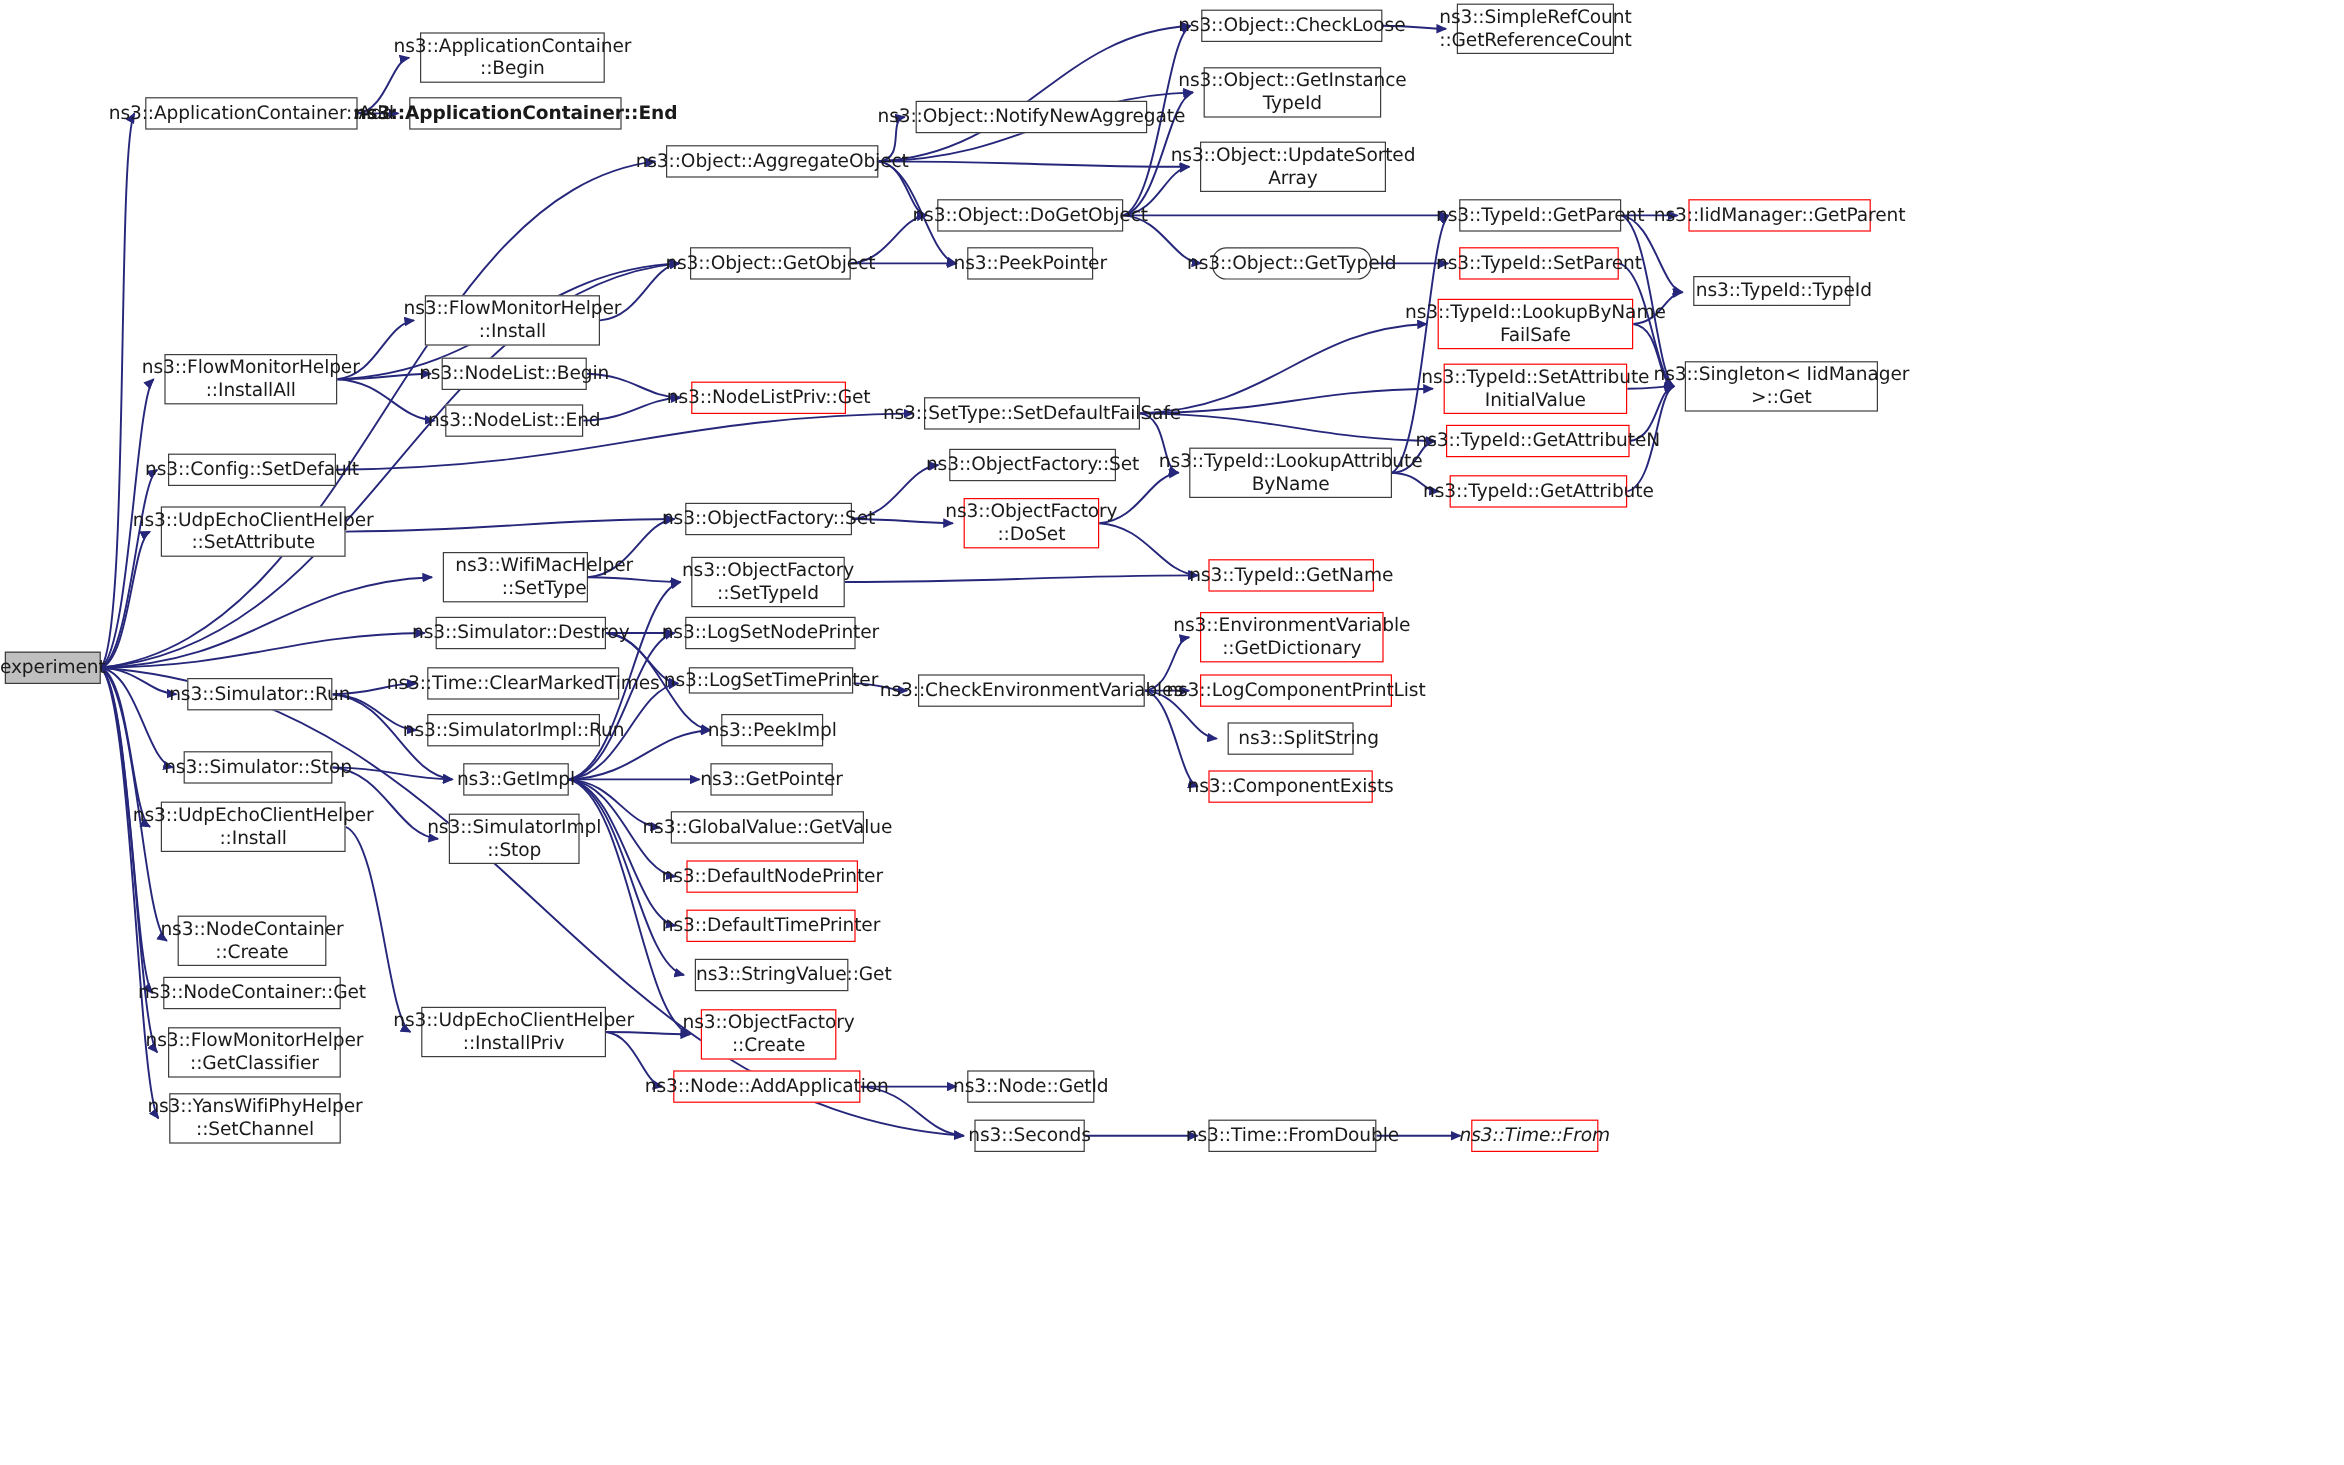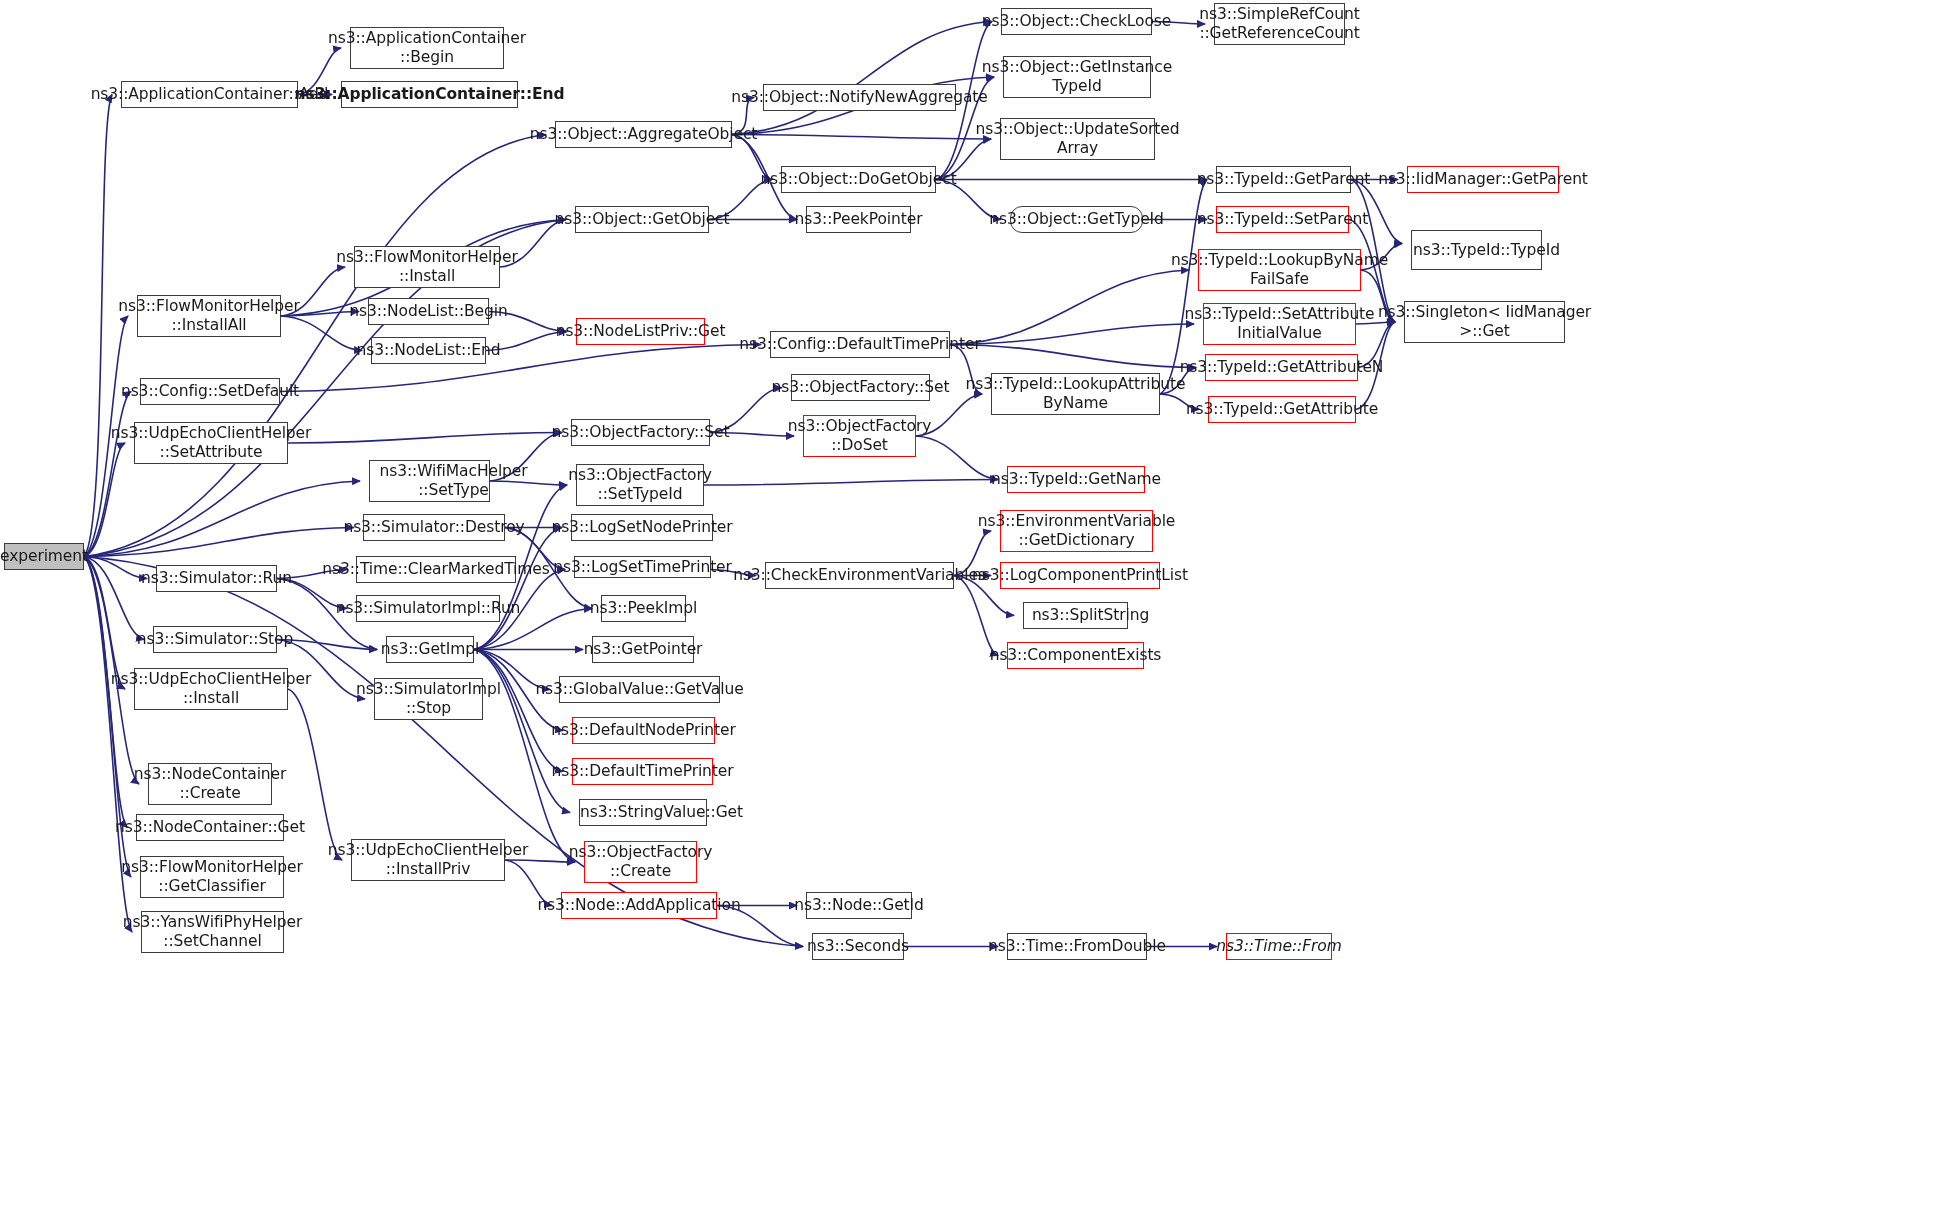--- a/index.html
+++ b/index.html
@@ -170,37 +170,37 @@
 TypeId</span></div>
       <div class="node" style="left: 1000px; top: 118px; width: 155px; height: 42px;"><span>ns3::Object::UpdateSorted
 Array</span></div>
       <div class="node" style="left: 781px; top: 166px; width: 155px; height: 27px;"><span>ns3::Object::DoGetObject</span></div>
       <div class="node" style="left: 575px; top: 206px; width: 134px; height: 27px;"><span>ns3::Object::GetObject</span></div>
       <div class="node" style="left: 806px; top: 206px; width: 105px; height: 27px;"><span>ns3::PeekPointer</span></div>
       <div class="node" style="left: 1010px; top: 206px; width: 133px; height: 27px; border-radius: 12px;"><span>ns3::Object::GetTypeId</span></div>
       <div class="node" style="left: 1216px; top: 166px; width: 135px; height: 27px;"><span>ns3::TypeId::GetParent</span></div>
       <div class="node red" style="left: 1407px; top: 166px; width: 152px; height: 27px;"><span>ns3::IidManager::GetParent</span></div>
       <div class="node red" style="left: 1216px; top: 206px; width: 133px; height: 27px;"><span>ns3::TypeId::SetParent</span></div>
-      <div class="node" style="left: 1411px; top: 230px; width: 131px; height: 40px; padding-left: 20px;"><span>ns3::TypeId::TypeId</span></div>
+      <div class="node" style="left: 1411px; top: 230px; width: 131px; height: 25px; padding-left: 20px;"><span>ns3::TypeId::TypeId</span></div>
       <div class="node red" style="left: 1198px; top: 249px; width: 163px; height: 42px;"><span>ns3::TypeId::LookupByName
 FailSafe</span></div>
       <div class="node" style="left: 1404px; top: 301px; width: 161px; height: 42px;"><span>ns3::Singleton&lt; IidManager
 &gt;::Get</span></div>
       <div class="node red" style="left: 1203px; top: 303px; width: 153px; height: 42px;"><span>ns3::TypeId::SetAttribute
 InitialValue</span></div>
       <div class="node red" style="left: 1205px; top: 354px; width: 153px; height: 27px;"><span>ns3::TypeId::GetAttributeN</span></div>
       <div class="node red" style="left: 1208px; top: 396px; width: 148px; height: 27px;"><span>ns3::TypeId::GetAttribute</span></div>
       <div class="node" style="left: 137px; top: 295px; width: 144px; height: 42px;"><span>ns3::FlowMonitorHelper
 ::InstallAll</span></div>
       <div class="node" style="left: 354px; top: 246px; width: 146px; height: 42px;"><span>ns3::FlowMonitorHelper
 ::Install</span></div>
       <div class="node" style="left: 368px; top: 298px; width: 121px; height: 27px;"><span>ns3::NodeList::Begin</span></div>
       <div class="node" style="left: 371px; top: 337px; width: 115px; height: 27px;"><span>ns3::NodeList::End</span></div>
       <div class="node red" style="left: 576px; top: 318px; width: 129px; height: 27px;"><span>ns3::NodeListPriv::Get</span></div>
-      <div class="node" style="left: 770px; top: 331px; width: 180px; height: 27px;"><span>ns3::Config::DefaultTimePrinter</span></div>
+      <div class="node" style="left: 770px; top: 331px; width: 180px; height: 27px;"><span>ns3::SetType::SetDefaultFailSafe</span></div>
       <div class="node" style="left: 991px; top: 373px; width: 169px; height: 42px;"><span>ns3::TypeId::LookupAttribute
 ByName</span></div>
       <div class="node" style="left: 140px; top: 378px; width: 140px; height: 27px;"><span>ns3::Config::SetDefault</span></div>
       <div class="node" style="left: 791px; top: 374px; width: 139px; height: 27px;"><span>ns3::ObjectFactory::Set</span></div>
       <div class="node" style="left: 134px; top: 422px; width: 154px; height: 42px;"><span>ns3::UdpEchoClientHelper
 ::SetAttribute</span></div>
       <div class="node" style="left: 571px; top: 419px; width: 139px; height: 27px;"><span>ns3::ObjectFactory::Set</span></div>
       <div class="node red" style="left: 803px; top: 415px; width: 113px; height: 42px;"><span>ns3::ObjectFactory
 ::DoSet</span></div>
       <div class="node" style="left: 369px; top: 460px; width: 121px; height: 42px; padding-left: 48px;"><span>ns3::WifiMacHelper

